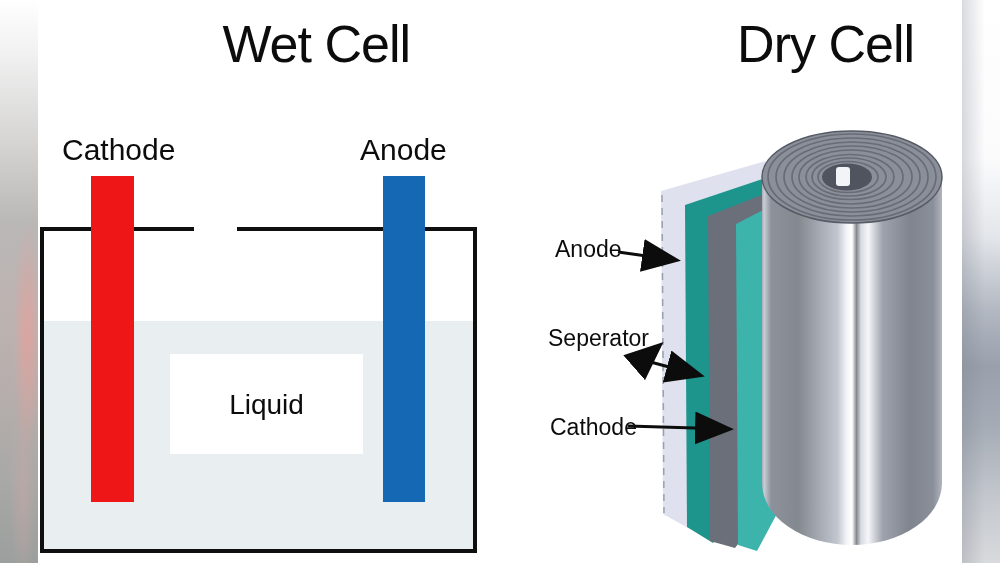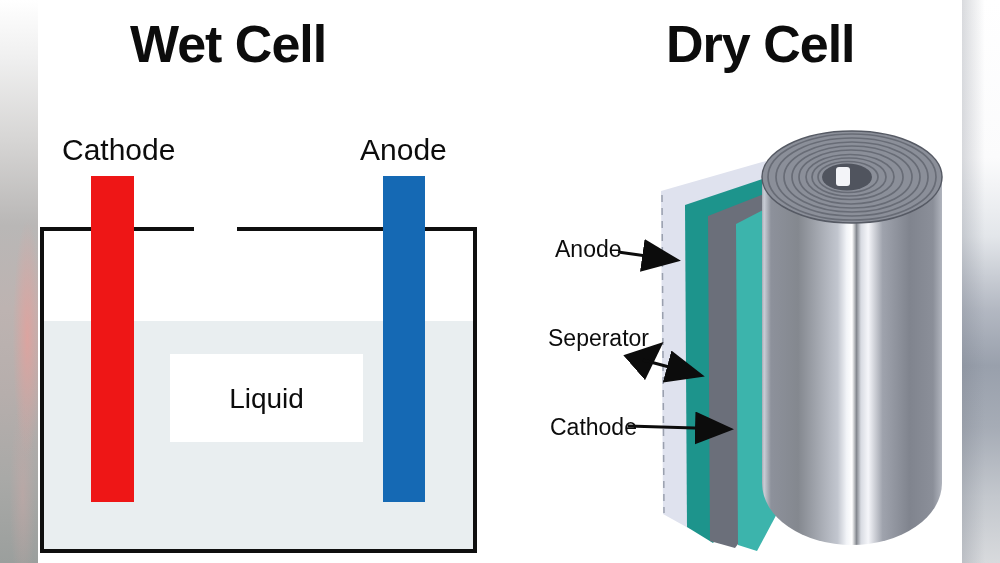--- a/index.html
+++ b/index.html
@@ -21,40 +21,40 @@
   }
   .edge-right{
     left:962px;top:0;width:38px;height:563px;
     background:
       linear-gradient(90deg, rgba(118,124,136,0.28) 0%, rgba(118,124,136,0) 60%),
       linear-gradient(180deg,#ffffff 0%,#fbfbfc 28%,#e3e6ea 42%,#b3b8c2 55%,#99a0ac 65%,#a6acb6 76%,#c3c7cd 88%,#d8dadd 100%);
   }
 
   
   .panel-title{
-    top:14px;width:280px;text-align:left;
-    font-size:52px;font-weight:bold;letter-spacing:-1px;white-space:nowrap;
+    top:14px;width:280px;text-align:right;
+    font-size:52px;font-weight:normal;letter-spacing:-1px;white-space:nowrap;
   }
   .wet-title{left:130px;}
-  .dry-title{left:666px;}
+  .dry-title{left:634px;}
   .electrode-label{top:133px;font-size:30px;white-space:nowrap;}
   .dry-label{font-size:23px;white-space:nowrap;}
 
   
   .tank{
     left:40px;top:227px;width:437px;height:326px;
     border:4px solid #0f0f0f;box-sizing:border-box;background:#ffffff;
   }
   .liquid{position:absolute;left:0;right:0;bottom:0;top:90px;}
   .lid-gap{left:194px;top:224px;width:43px;height:12px;background:#ffffff;}
   .bar{top:176px;height:326px;}
   .bar-red{left:91px;width:43px;}
   .bar-blue{left:383px;width:42px;}
   .electrolyte-box{
-    left:170px;top:354px;width:193px;height:88px;background:#ffffff;
+    left:170px;top:354px;width:193px;height:100px;background:#ffffff;
     display:flex;flex-direction:column;align-items:center;justify-content:center;
     font-size:28px;line-height:39px;text-align:center;
   }
 
   
   .dry-art{left:495px;top:95px;}
 </style>
 </head>
 <body>
 

